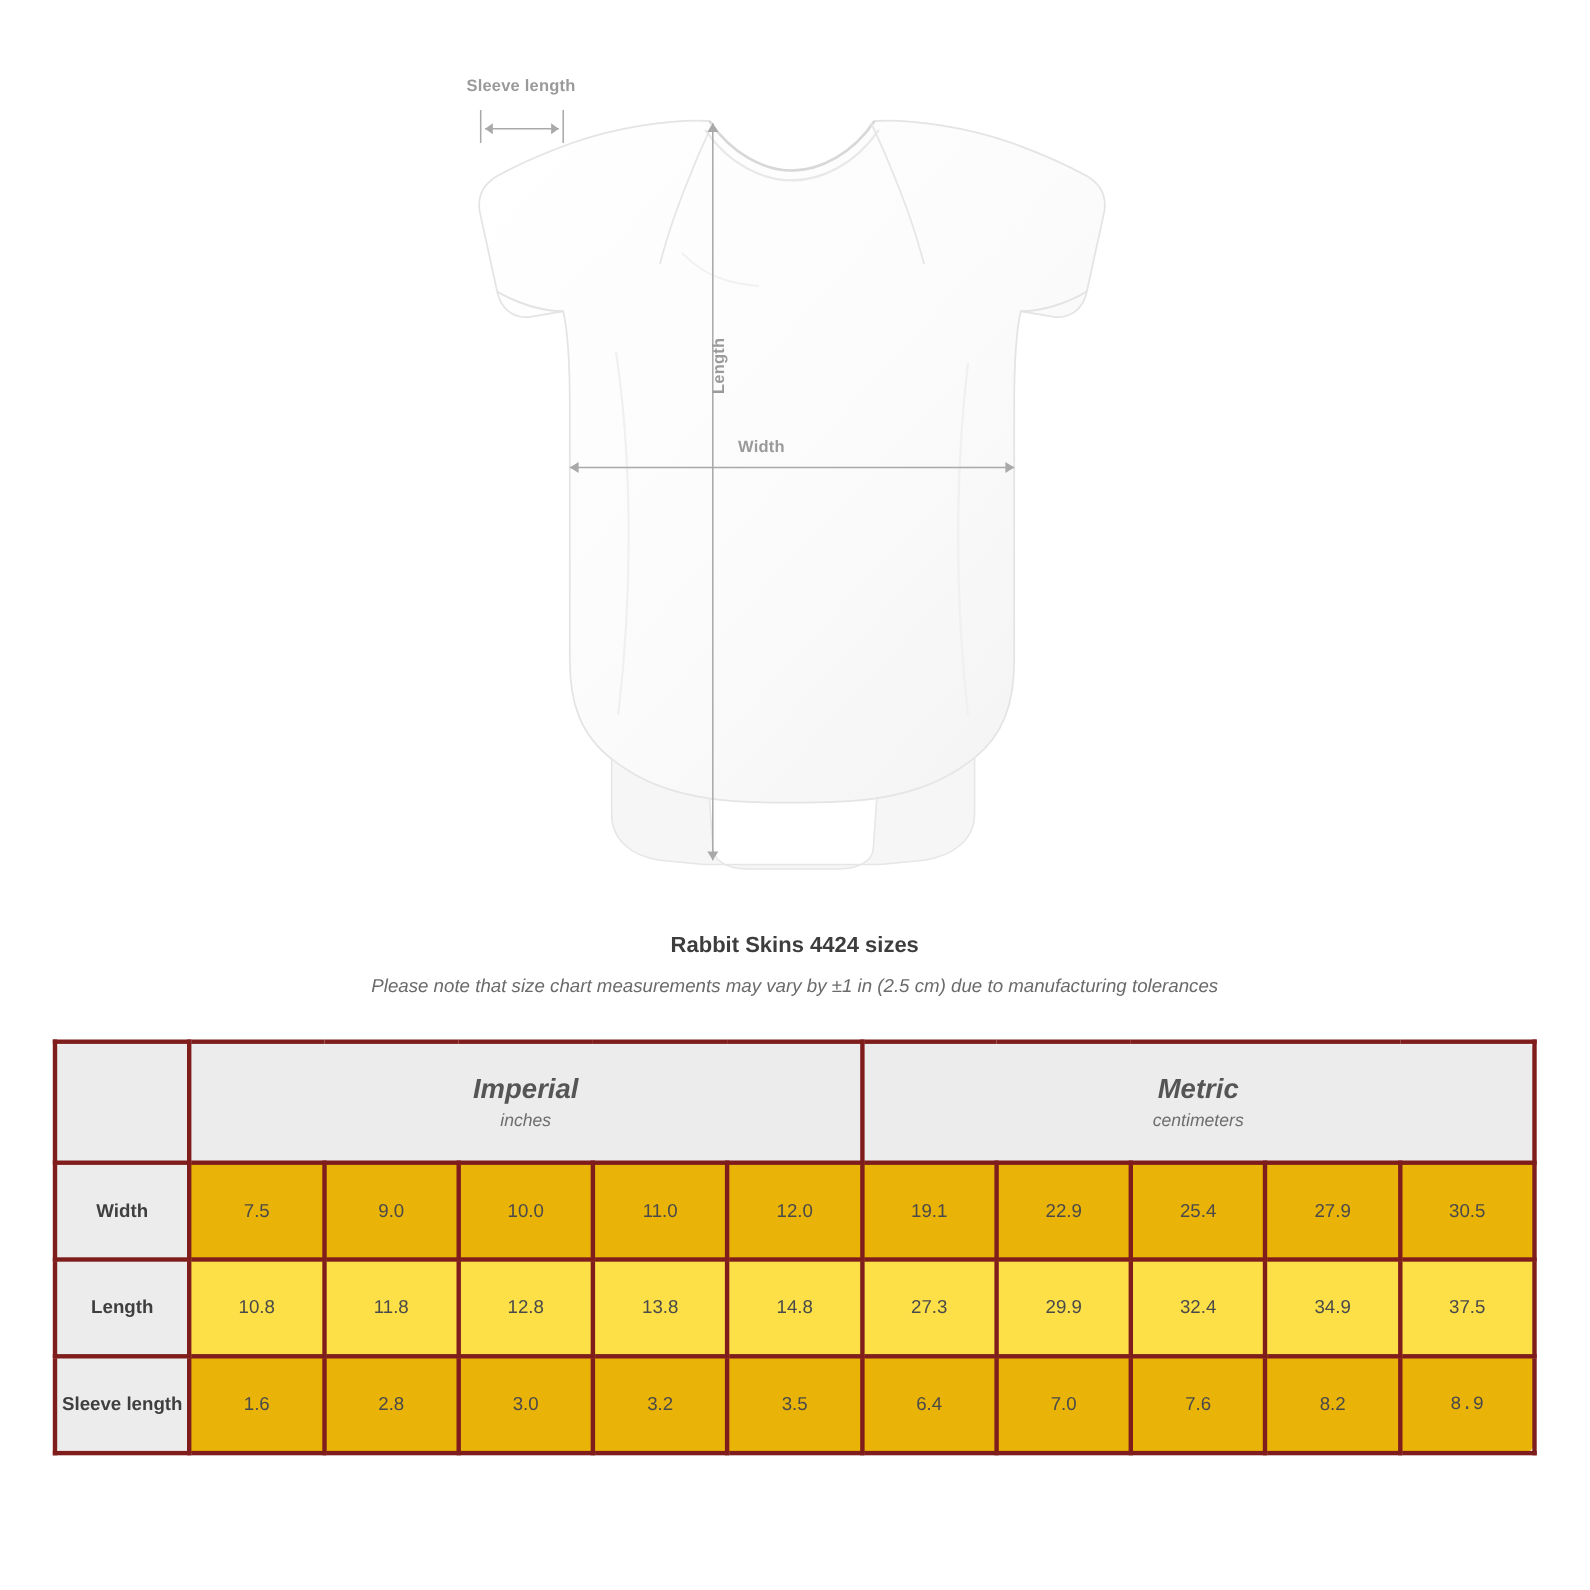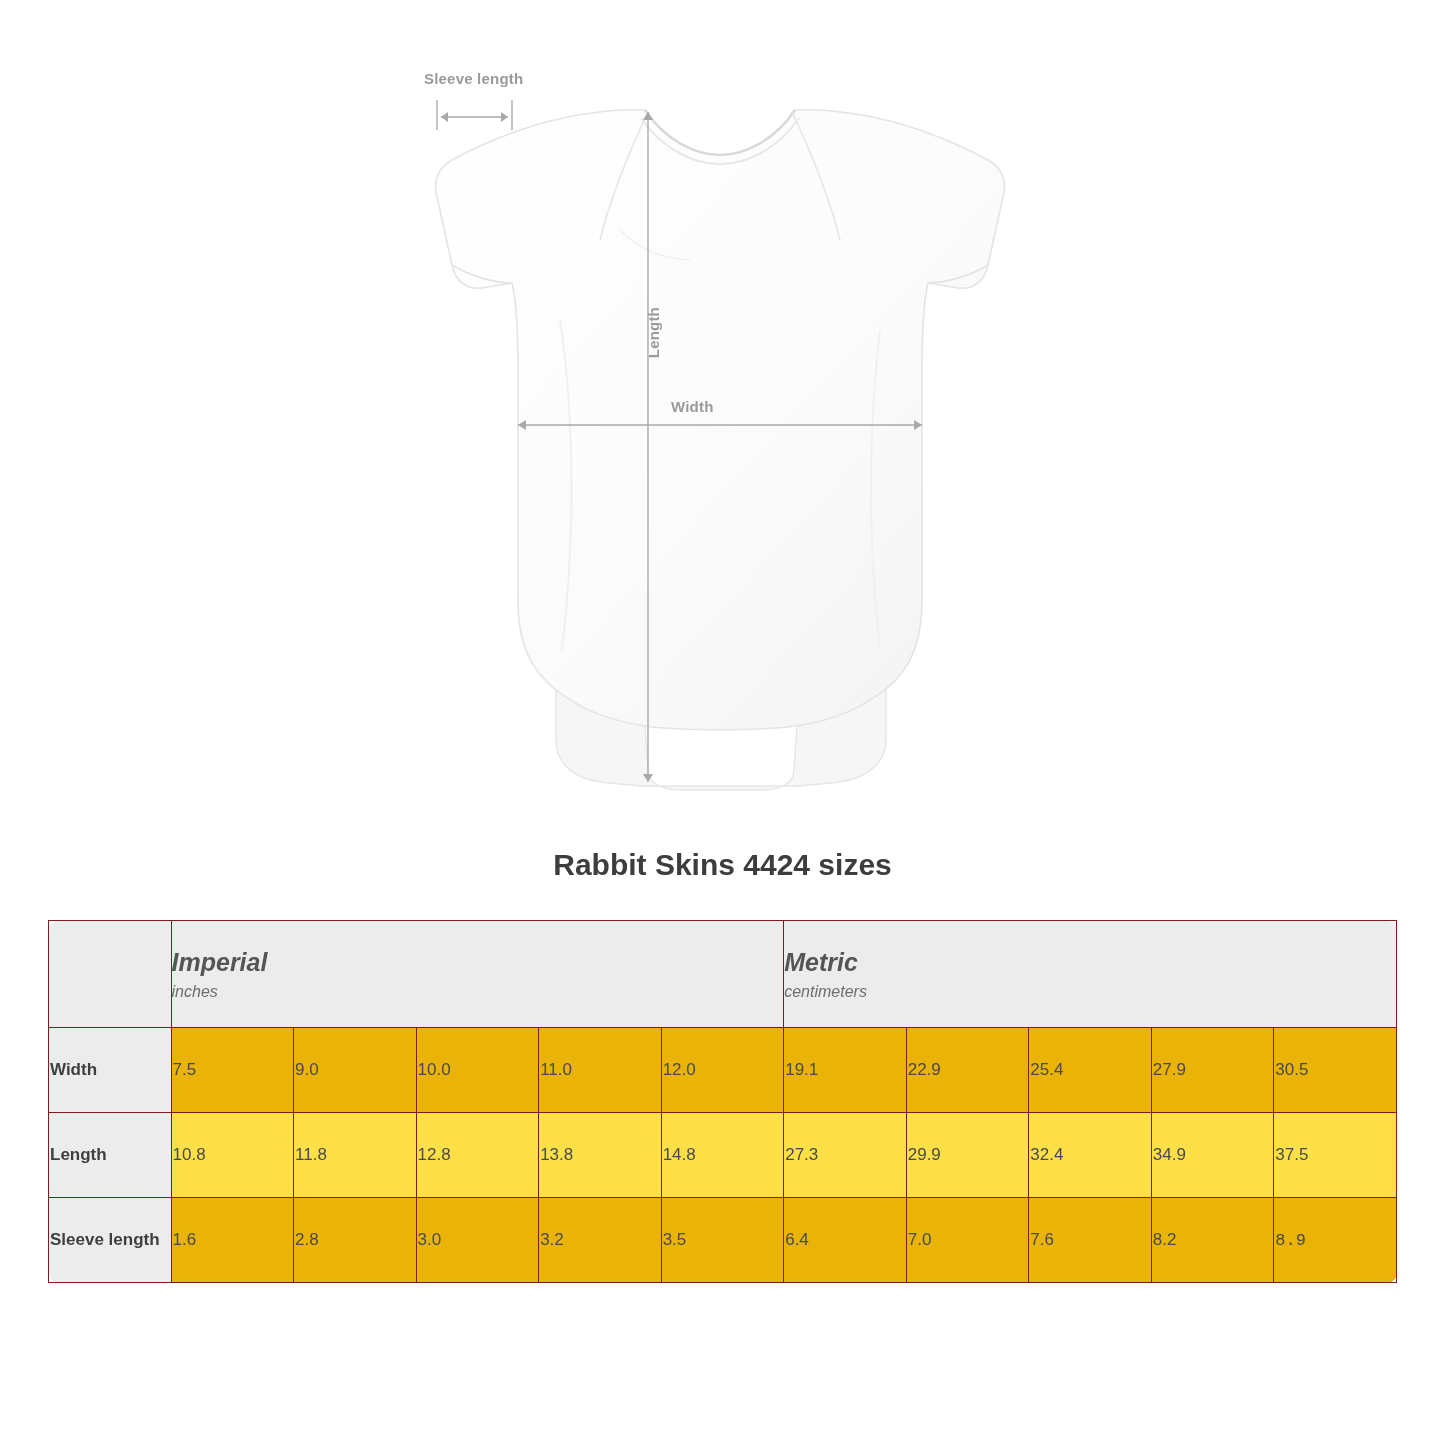--- a/index.html
+++ b/index.html
@@ -49,21 +49,21 @@
     writing-mode: vertical-rl;
     transform: rotate(180deg);
   }
 
   
   .title-block {
     text-align: center;
     margin-top: 28px;
   }
   .chart-title {
-    font-size: 30px;
+    font-size: 20px;
     font-weight: bold;
     color: #3d3d3d;
     margin: 0;
   }
   .chart-note {
     font-size: 17px;
     font-style: italic;
     color: #6a6a6a;
     margin: 16px 0 0 0;
   }
@@ -71,21 +71,22 @@
   
   .table-wrap {
     margin: 38px 48px 0 48px;
   }
   table.size-table {
     width: 1349px;
     border-collapse: collapse;
     table-layout: fixed;
   }
   table.size-table td, table.size-table th {
-    border: 1px solid #7f1d1d;
+    border: 4px solid #7f1d1d;
+    text-align: center;
     vertical-align: middle;
     font-size: 17px;
     color: #4a4a4a;
   }
   .unit-head td {
     background: #ececec;
     height: 106px;
     padding: 0;
   }
   .unit-head td.corner-left {
@@ -231,20 +232,21 @@
     </g>
   </svg>
 
   <div class="dim-label sleeve">Sleeve length</div>
   <div class="dim-label width">Width</div>
   <div class="dim-label length">Length</div>
 </div>
 
 <div class="title-block">
   <h1 class="chart-title">Rabbit Skins 4424 sizes</h1>
+  <p class="chart-note">Please note that size chart measurements may vary by ±1 in (2.5 cm) due to manufacturing tolerances</p>
 </div>
 
 <div class="table-wrap">
   <table class="size-table">
     <thead>
       <tr class="unit-head">
         <td class="corner-left"></td>
         <td colspan="5">
           <div class="unit-name">Imperial</div>
           <div class="unit-sub">inches</div>

